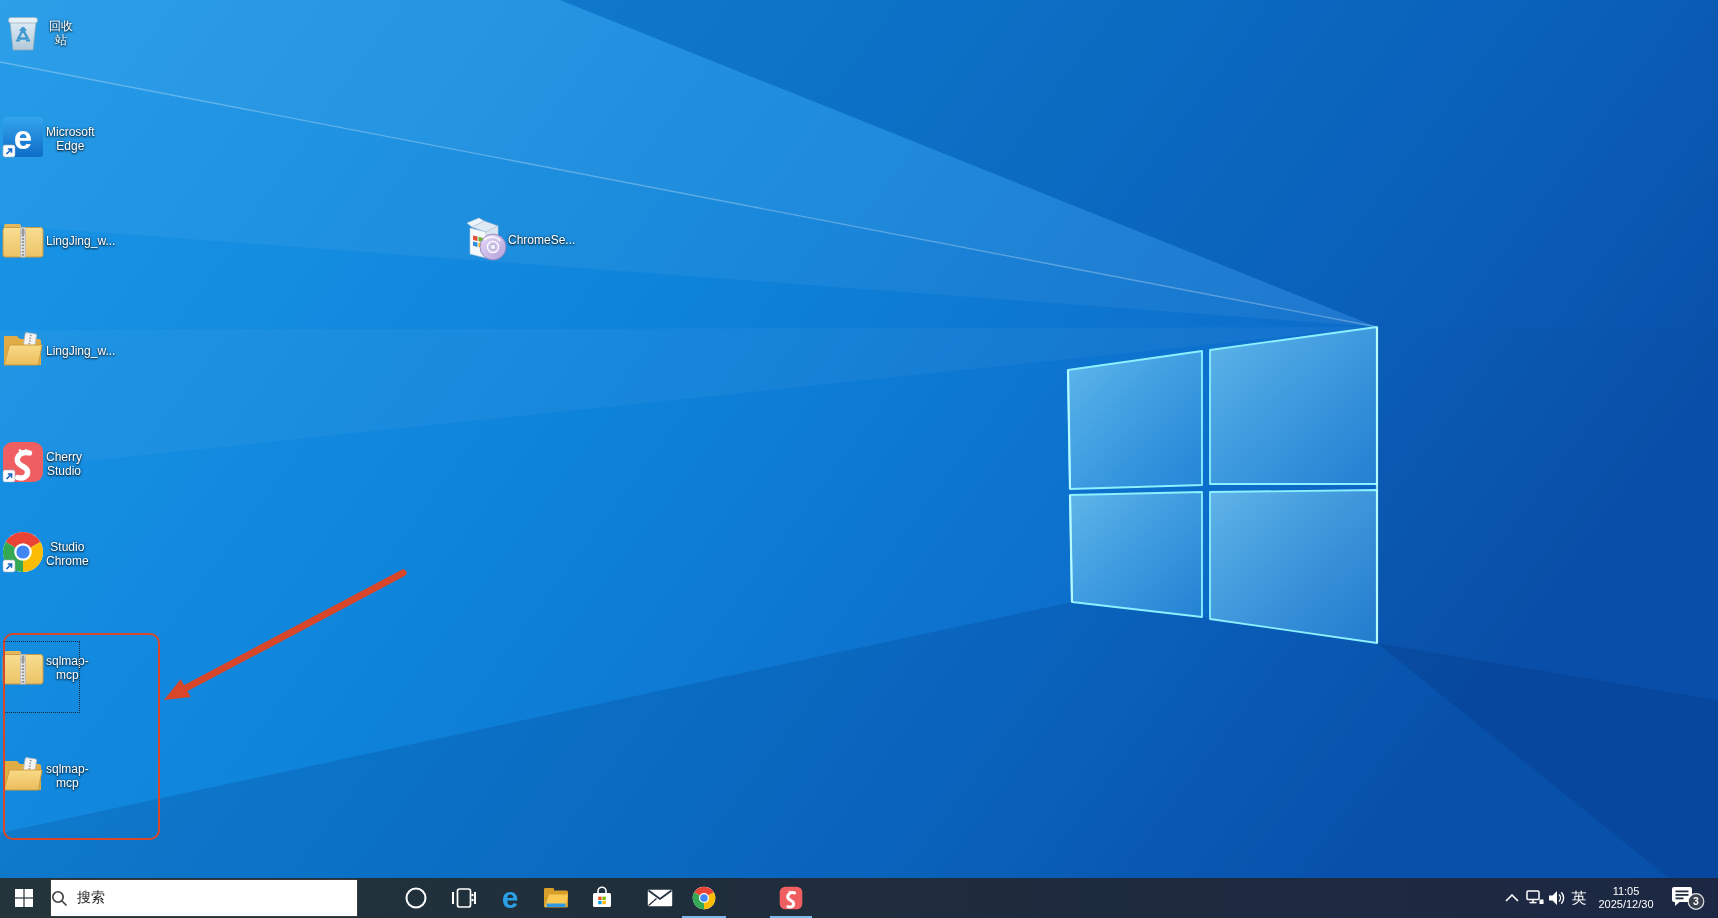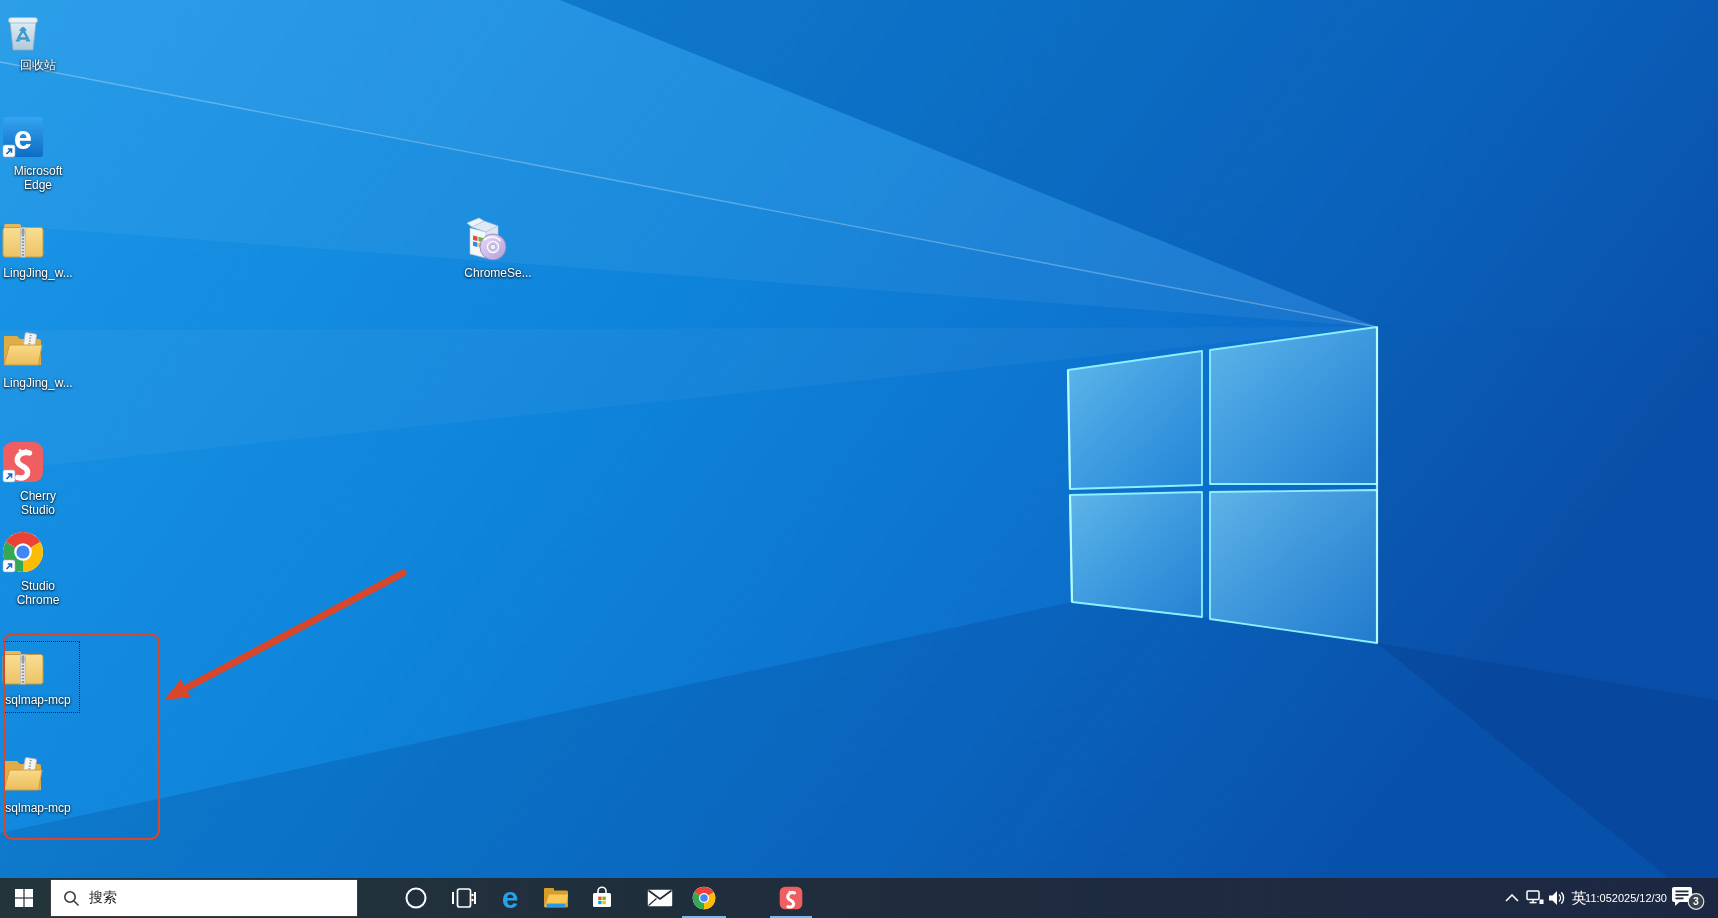--- a/index.html
+++ b/index.html
@@ -1,47 +1,47 @@
 <!DOCTYPE html>
 <html><head>
 <meta charset="utf-8">
 <style>
   html,body{margin:0;padding:0;background:#000;}
   #screen{position:relative;width:1718px;height:918px;overflow:hidden;
     font-family:"Liberation Sans","DejaVu Sans",sans-serif;}
   #wallpaper{position:absolute;inset:0;}
   
-  .desk-item{position:absolute;left:0;width:76px;display:flex;flex-direction:column;
-    cursor:default;}
+  .desk-item{position:absolute;left:0;width:76px;display:flex;flex-direction:row;
+    align-items:center;cursor:default;}
   .di-icon{width:46px;height:46px;position:relative;}
   .di-icon svg{display:block;}
   .di-label{margin-top:4px;font-size:12px;line-height:14px;color:#fff;text-align:center;
     white-space:pre-line;max-width:76px;
     text-shadow:0 1px 2px rgba(0,0,0,.9),0 0 3px rgba(0,0,0,.55);}
   
   #sel-rect{position:absolute;left:3px;top:641px;width:75px;height:70px;
     border:1px dotted rgba(25,25,25,.85);}
   
   #anno-box{position:absolute;left:3px;top:633px;width:153px;height:203px;
     border:2px solid #d9472b;border-radius:10px;pointer-events:none;}
   #anno-arrow{position:absolute;inset:0;pointer-events:none;}
   
   #taskbar{position:absolute;left:0;bottom:0;width:1718px;height:40px;
     background:linear-gradient(90deg,#23353b 0%,#1f2d3c 45%,#1c2843 100%);}
   .tb-abs{position:absolute;top:0;height:40px;display:flex;align-items:center;justify-content:center;}
   #start-btn{left:0;width:48px;}
   #search-box{left:50px;width:308px;height:38px;top:1px;background:#fff;
     border:1px solid #3c3c3c;box-sizing:border-box;display:flex;align-items:center;gap:9px;
-    padding-left:12px;justify-content:flex-start;}
+    padding-left:0;justify-content:flex-start;}
   #search-box span{font-size:14px;color:#1f1f1f;}
   .tb-btn{width:44px;}
   .underline{position:absolute;bottom:0;height:2.5px;background:#7cb9ea;}
   
   .tray-txt{color:#fff;}
-  #clock{left:1592px;width:68px;flex-direction:row;line-height:13px;font-size:11px;color:#fff;text-align:center;}
+  #clock{left:1592px;width:68px;flex-direction:column;line-height:13px;font-size:11px;color:#fff;text-align:center;}
 </style>
 </head>
 <body>
 
 <div id="screen">
 
   <svg width="0" height="0" style="position:absolute">
     <defs>
       <linearGradient id="bg" x1="0" y1="0" x2="1" y2="0.4">
         <stop offset="0" stop-color="#1b97e7"></stop>

